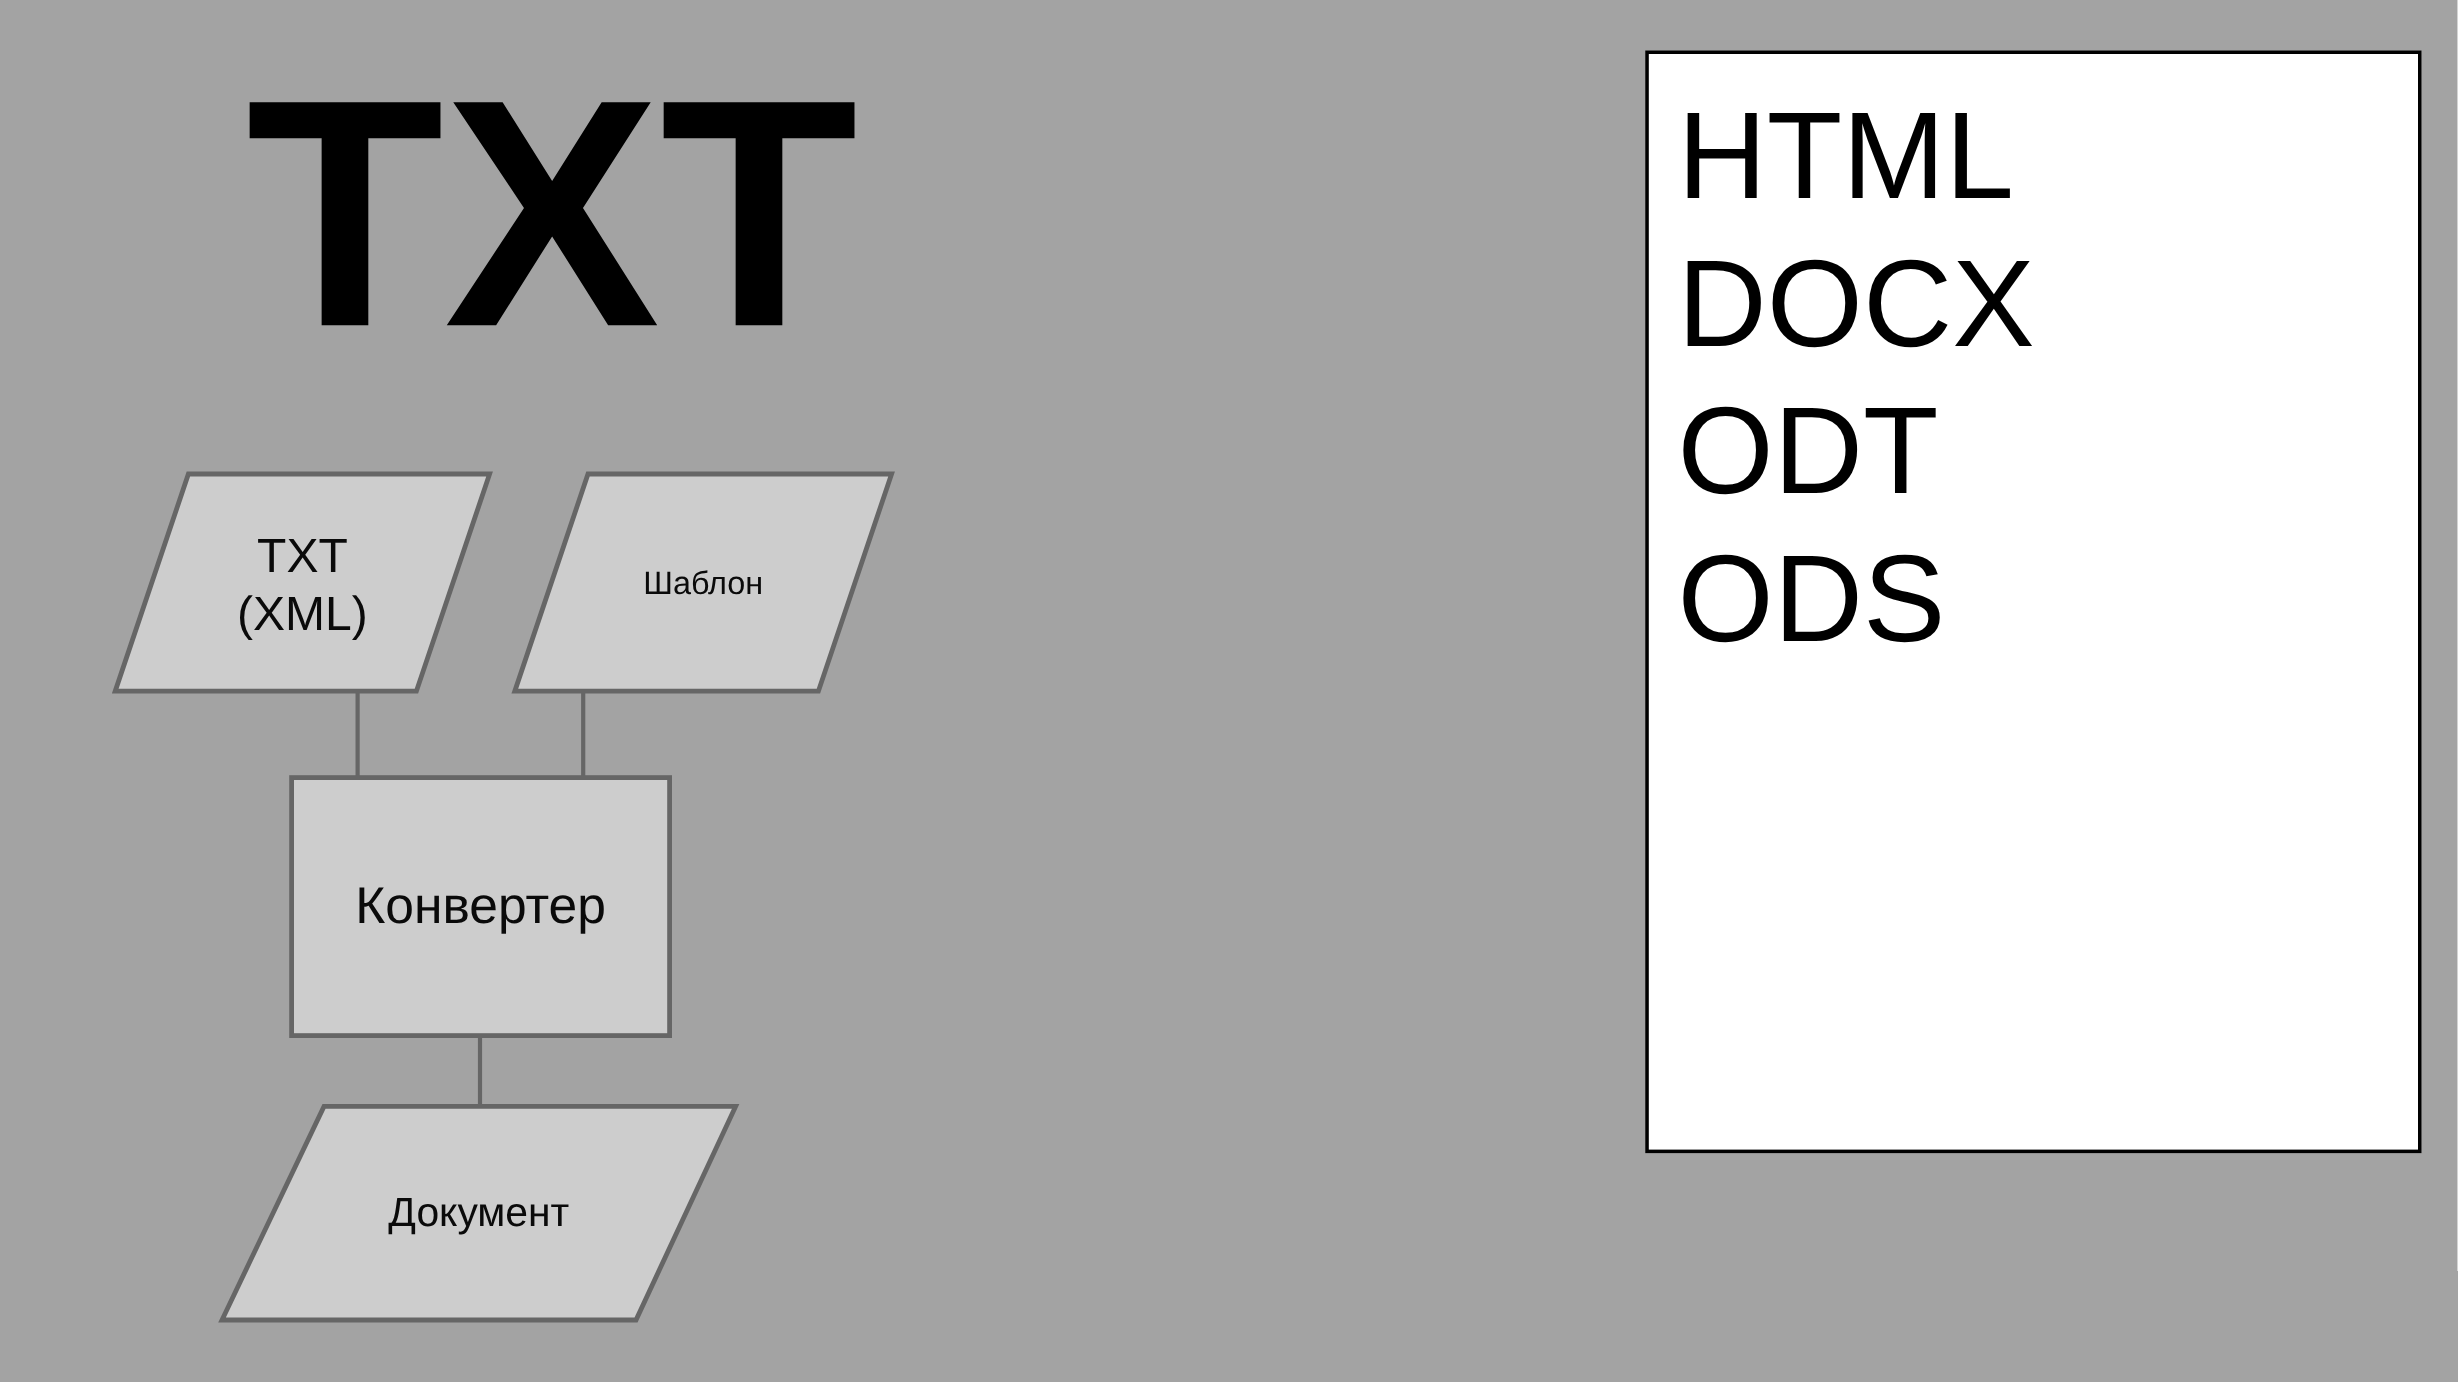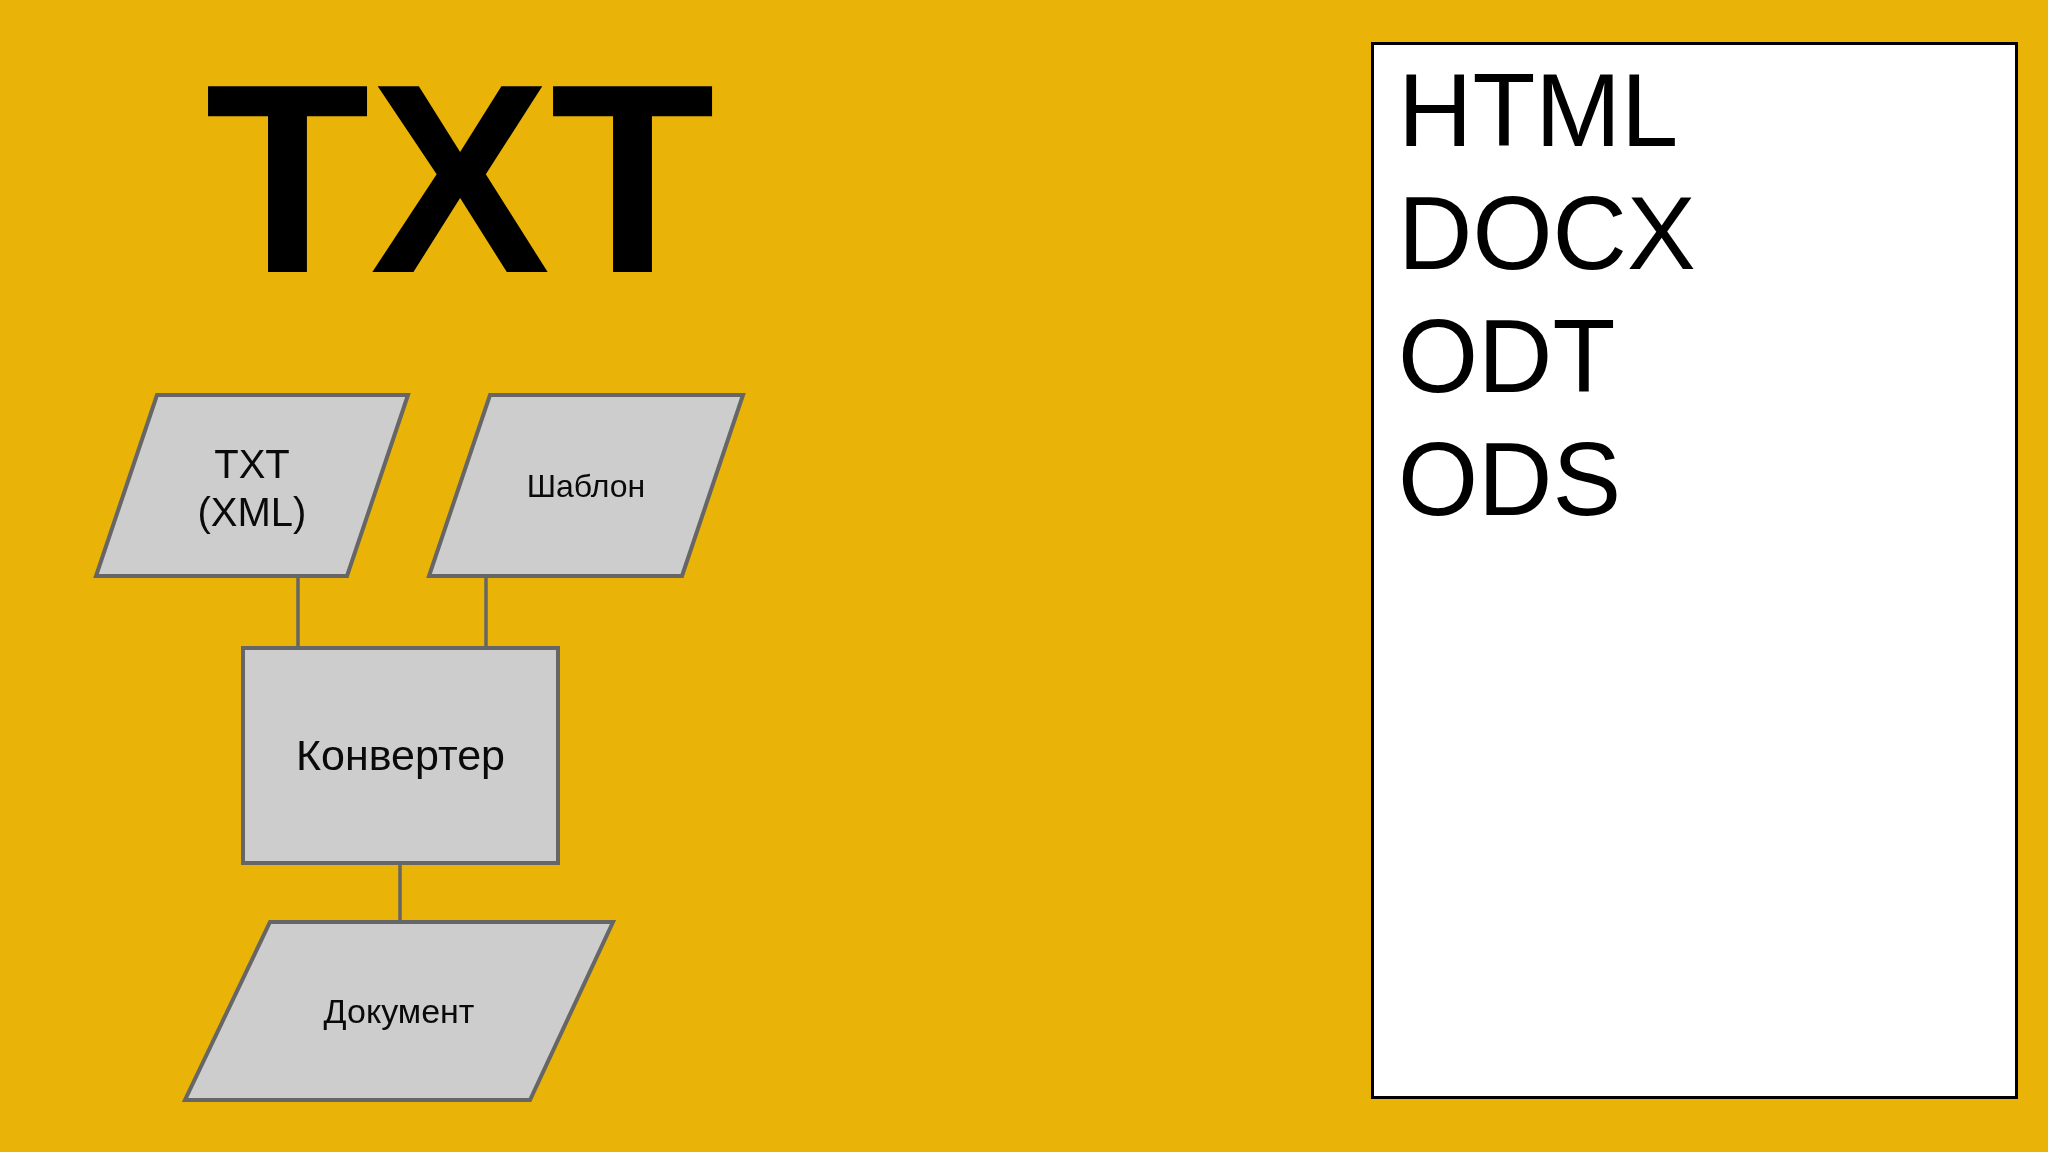--- a/index.html
+++ b/index.html
@@ -5,21 +5,21 @@
   html, body {
     margin: 0;
     padding: 0;
     background: #ffffff;
     font-family: "Liberation Sans", sans-serif;
   }
   .stage {
     position: relative;
     width: 2048px;
     height: 1152px;
-    background: #eab308;
+    background: #a3a3a3;
     overflow: hidden;
   }
   .diagram-svg {
     position: absolute;
     inset: 0;
     width: 2048px;
     height: 1152px;
   }
   .shape {
     fill: var(--shape-fill, #cdcdcd);
@@ -47,33 +47,33 @@
   .node-label {
     position: absolute;
     display: flex;
     align-items: center;
     justify-content: center;
     text-align: center;
     color: #0a0a0a;
     white-space: pre-line;
   }
   .label-input    { left: 97px;  top: 425px; width: 310px; height: 125px; font-size: 40px; line-height: 48px; }
-  .label-template { left: 436px; top: 436px; width: 300px; height: 100px; font-size: 32px; }
+  .label-template { left: 436px; top: 436px; width: 300px; height: 100px; font-size: 27px; }
   .label-converter{ left: 243px; top: 648px; width: 315px; height: 215px; font-size: 43px; }
   .label-document { left: 249px; top: 961px; width: 300px; height: 100px; font-size: 34px; }
   .formats-panel {
     position: absolute;
     left: 1371px;
     top: 42px;
     width: 647px;
-    height: 1057px;
+    height: 919px;
     box-sizing: border-box;
     border: 3px solid var(--panel-border, #000000);
     background: #ffffff;
-    padding: 4px 0 0 24px;
+    padding: 23px 0 0 24px;
   }
   .format-item {
     font-size: 103px;
     line-height: 123px;
     color: #000000;
     white-space: nowrap;
   }
 </style>
 </head>
 <body>

